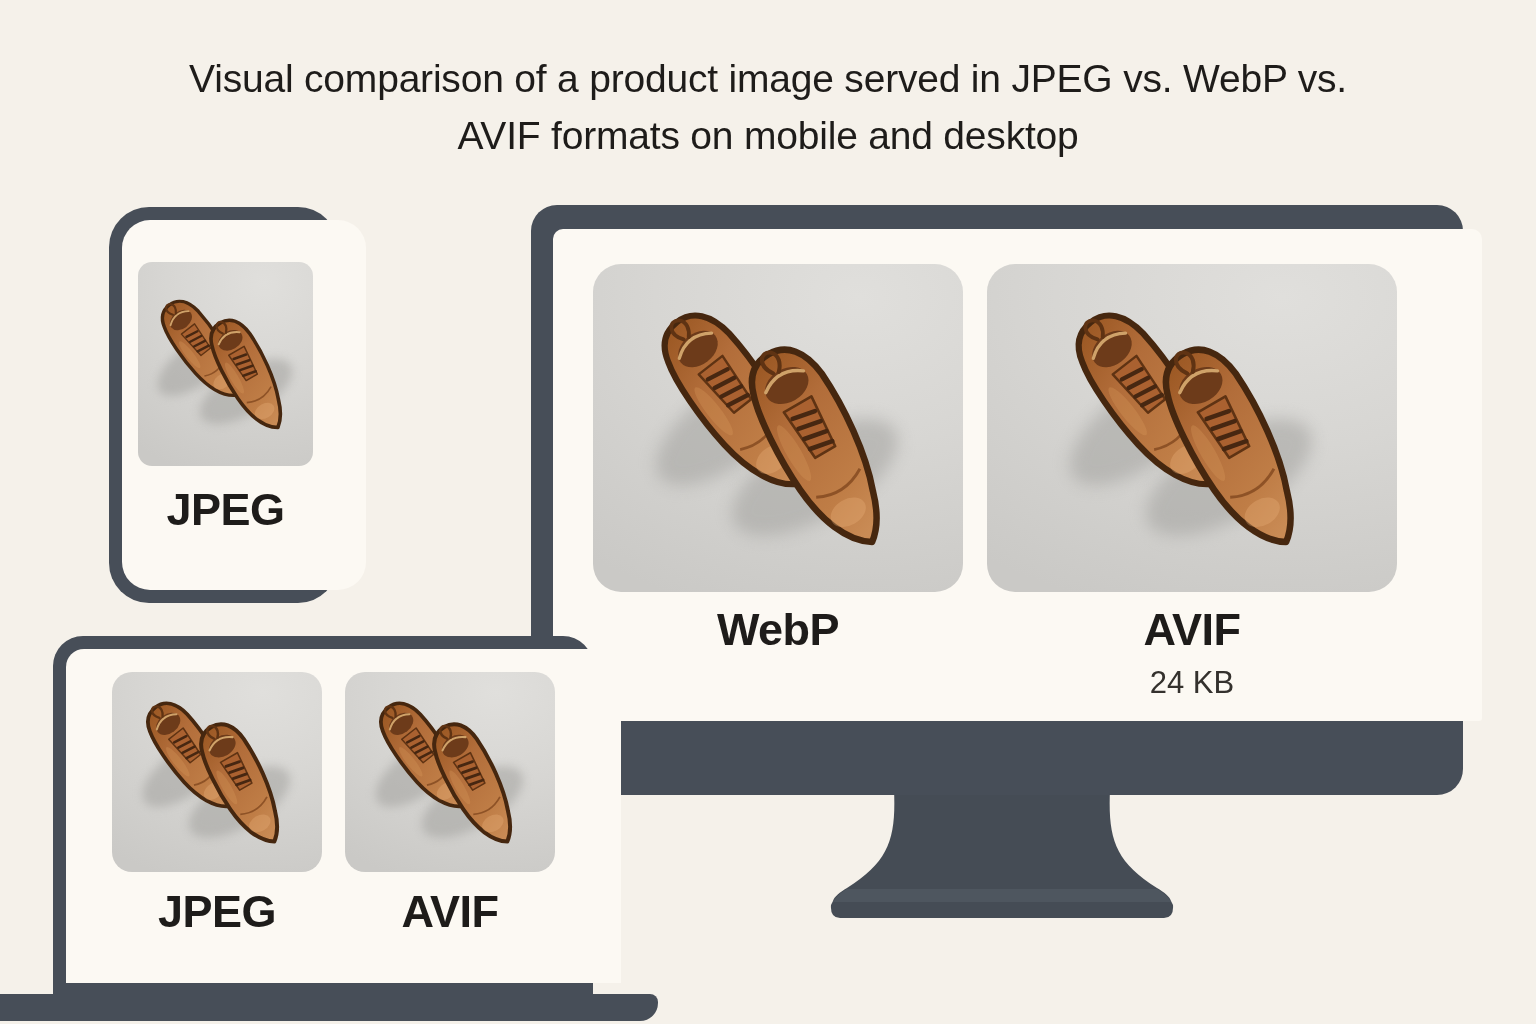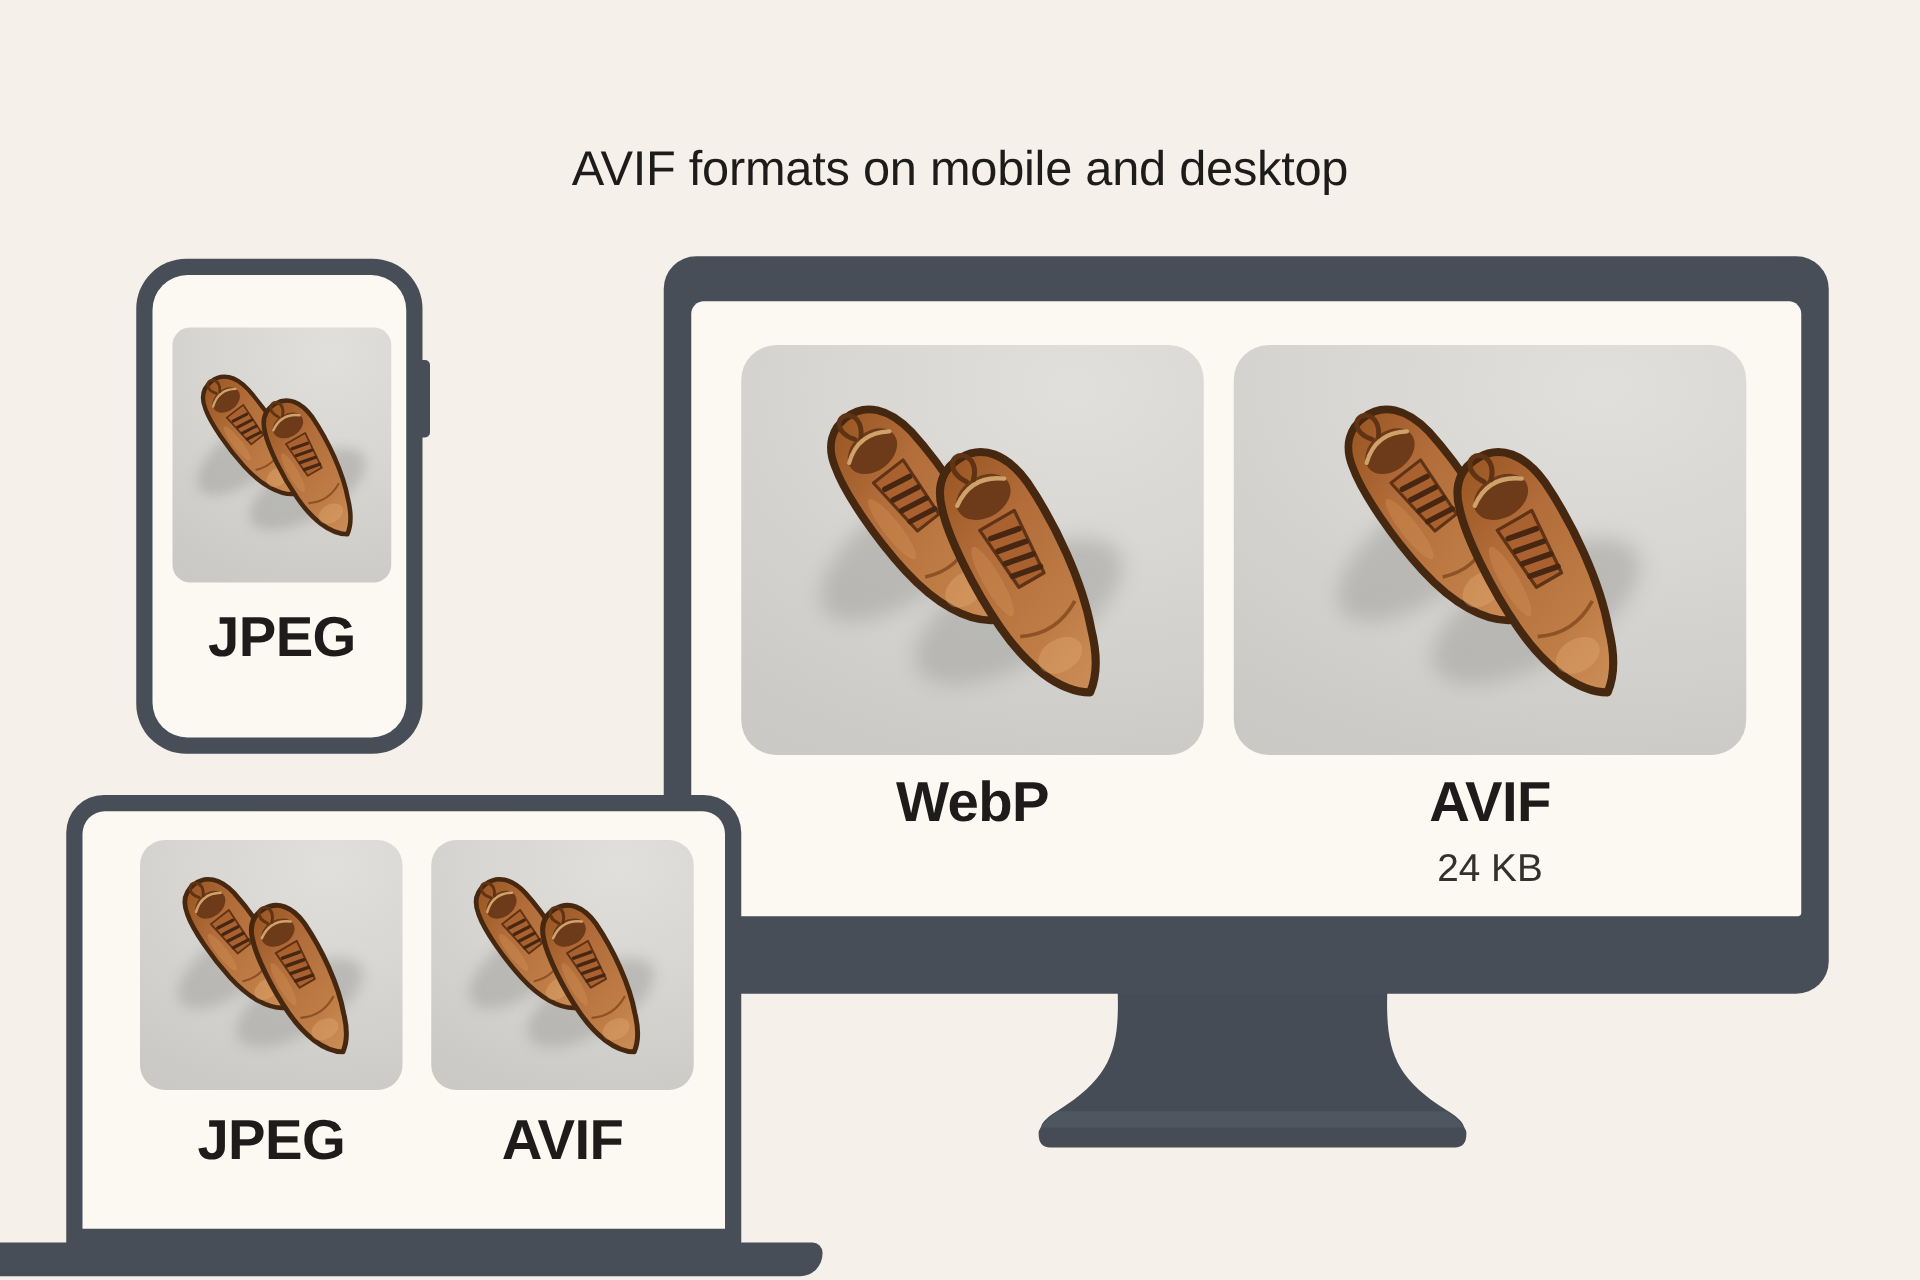--- a/index.html
+++ b/index.html
@@ -25,25 +25,25 @@
     font-size: 39px;
     line-height: 57px;
     font-weight: 500;
     letter-spacing: -0.2px;
     color: var(--text, #1e1c1a);
     z-index: 6;
   }
 
   
   .device { position: absolute; background: var(--device-frame, #474e58); }
-  .screen { position: absolute; background: var(--screen, #fcf9f3); }
+  .screen { position: absolute; background: var(--screen, #fcf9f3); padding-left: 41px; }
 
   
   .monitor { left: 531px; top: 205px; width: 932px; height: 590px; border-radius: 26px; z-index: 2; }
-  .monitor .screen { left: 22px; top: 36px; width: 888px; height: 492px; border-radius: 10px 10px 3px 3px; }
+  .monitor .screen { left: 22px; top: 24px; width: 888px; height: 492px; border-radius: 10px 10px 3px 3px; }
   .stand { position: absolute; left: 800px; top: 780px; width: 400px; height: 150px; z-index: 1; }
 
   
   .laptop { left: 53px; top: 636px; width: 540px; height: 360px; border-radius: 30px 30px 0 0; z-index: 3; }
   .laptop .screen { left: 13px; top: 13px; width: 514px; height: 334px; border-radius: 18px 18px 0 0; }
   .laptop-base {
     position: absolute;
     left: -40px; top: 994px; width: 698px; height: 27px;
     background: var(--device-frame, #474e58);
     border-radius: 0 8px 18px 0;
@@ -126,21 +126,21 @@
       </g>
       <g id="shoes-art">
         <ellipse cx="80" cy="118" rx="64" ry="28" transform="rotate(-36 80 118)" fill="#a3a29f" opacity="0.55" filter="url(#soft)"></ellipse>
         <ellipse cx="142" cy="156" rx="68" ry="30" transform="rotate(-30 142 156)" fill="#a3a29f" opacity="0.55" filter="url(#soft)"></ellipse>
         <use href="#shoe-single" transform="translate(55,25) rotate(-38 31 75)"></use>
         <use href="#shoe-single" transform="translate(112,55) rotate(-30 31 75) scale(1.06)"></use>
       </g>
     </defs>
   </svg>
 
-  <h1 class="title"><br><span>AVIF formats on mobile and desktop</span></h1>
+  <h1 class="title"><span>Visual comparison of a product image served in JPEG vs. WebP vs.</span><br><span>AVIF formats on mobile and desktop</span></h1>
 
   <svg class="stand" viewBox="800 780 400 150">
     <path d="M894,789 L1110,789 C1108,838 1114,861 1157,888 C1164,892 1170,897 1171,901
              L1173,905 Q1174,918 1164,918 L840,918 Q830,918 831,905 L833,901
              C834,897 840,892 847,888 C890,861 896,838 894,789 Z" fill="#454c55"></path>
     <path d="M847,889 L1157,889 C1164,893 1169,898 1171,902 L833,902 C835,898 840,893 847,889 Z" fill="#565e68" opacity="0.55"></path>
   </svg>
 
   <section class="device monitor">
     <div class="screen">

